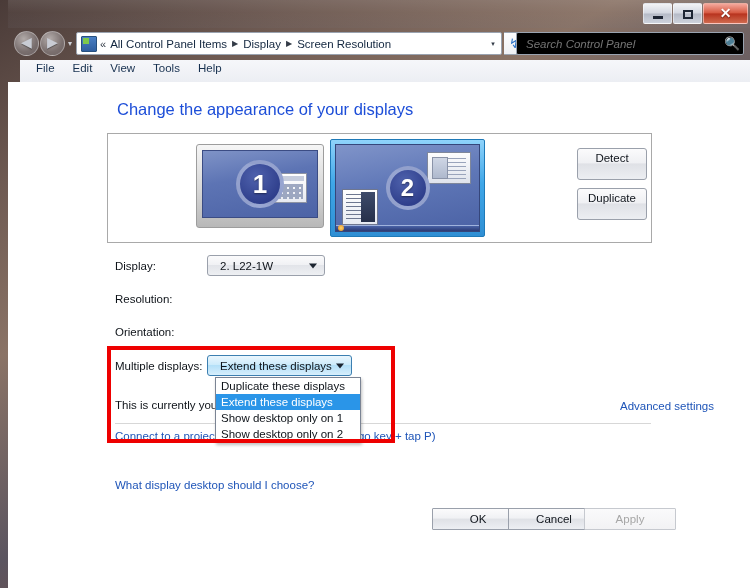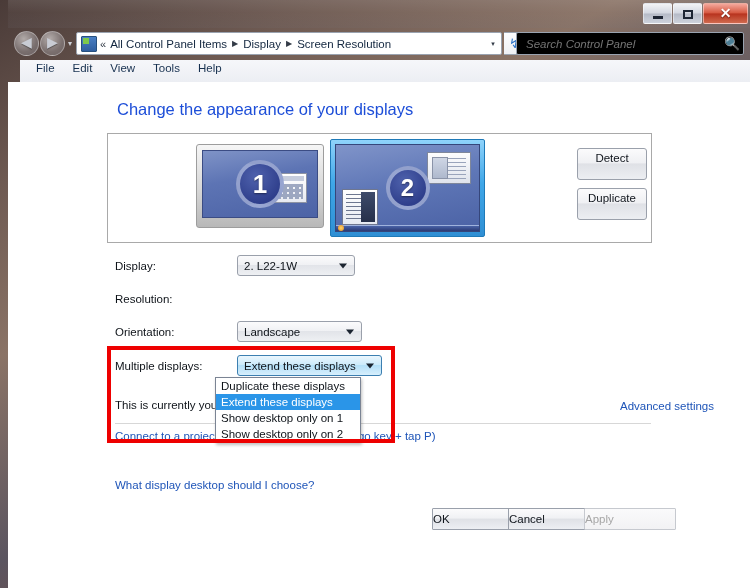--- a/index.html
+++ b/index.html
@@ -403,34 +403,34 @@
 
   
   .form-row {
     position: absolute;
     left: 107px;
     height: 21px;
     display: flex;
     align-items: center;
   }
   .form-label {
-    width: 122px;
+    width: 92px;
     font-size: 11.5px;
     color: #0e1319;
     white-space: nowrap;
   }
   .combo {
     height: 21px;
     background: linear-gradient(180deg, #fbfbfc 0%, #f0f1f4 46%, #e2e4e9 50%, #eef0f3 100%);
     border: 1px solid #9aa0ab;
     border-radius: 3px;
     box-sizing: border-box;
     display: flex;
     align-items: center;
-    padding-left: 6px;
+    padding-left: 12px;
     font-size: 11.5px;
     color: #0e1319;
     position: relative;
     cursor: default;
     white-space: nowrap;
   }
   .combo .caret {
     position: absolute;
     right: 7px; top: 50%;
     transform: translateY(-50%);
@@ -523,21 +523,21 @@
     top: 425px;
     width: 92px; height: 22px;
     font-size: 11.5px;
     font-family: "Liberation Sans", sans-serif;
     color: #10151c;
     background: linear-gradient(180deg, #fbfbfc 0%, #f0f1f4 46%, #dfe1e6 50%, #edeff3 100%);
     border: 1px solid #9aa0ab;
     border-radius: 1px;
     box-sizing: border-box;
     cursor: default;
-    text-align: left;
+    text-align: center;
     line-height: 20px;
   }
   #btn-ok { left: 424px; }
   #btn-cancel { left: 500px; }
   #btn-apply {
     left: 576px;
     color: #a6a6a6;
     background: linear-gradient(180deg, #fafafb 0%, #f2f2f4 100%);
     border-color: #c6c9cf;
   }
@@ -639,24 +639,20 @@
         <span class="caret"></span>
       </div>
     </div>
 
     <div class="form-row" id="row-resolution">
       <div class="form-label">Resolution:</div>
     </div>
 
     <div class="form-row" id="row-orientation">
       <div class="form-label">Orientation:</div>
-      <div class="combo" id="combo-orientation">
-        <span>Landscape</span>
-        <span class="caret"></span>
-      </div>
     </div>
 
     <div class="form-row" id="row-multiple">
       <div class="form-label">Multiple displays:</div>
       <div class="combo focused" id="combo-multiple">
         <span>Extend these displays</span>
         <span class="caret"></span>
       </div>
     </div>
 

